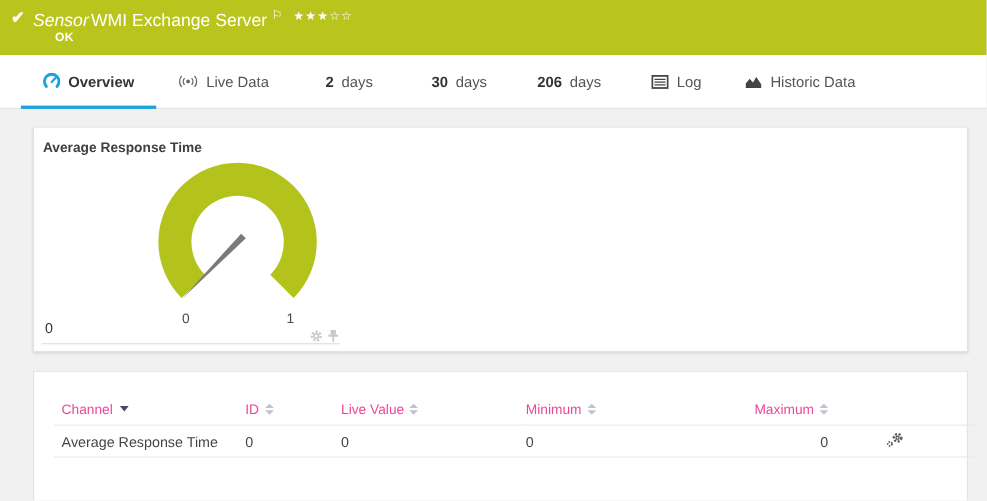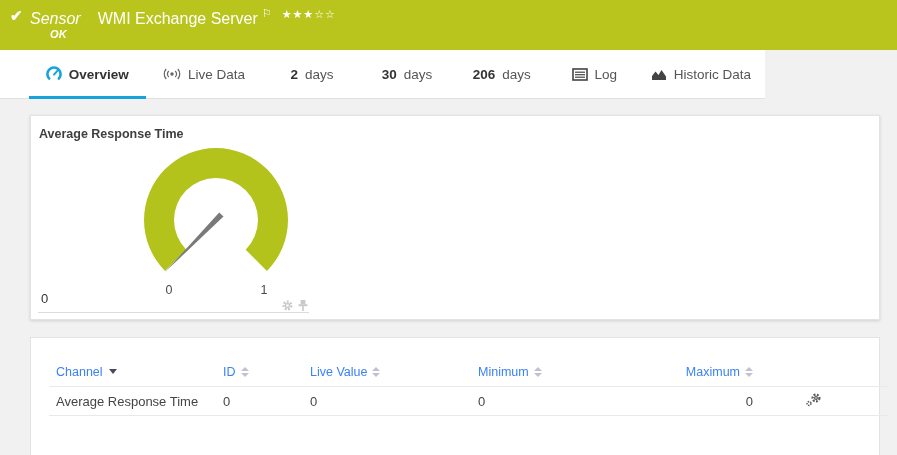--- a/index.html
+++ b/index.html
@@ -5,27 +5,27 @@
   html,body{margin:0;padding:0;}
   body{
     width:897px;height:455px;overflow:hidden;position:relative;
     background:#f1f1f1;font-family:"Liberation Sans",sans-serif;
     -webkit-font-smoothing:antialiased;
   }
   
   .topbar{position:absolute;left:0;top:0;width:897px;height:50px;background:#b9c51c;color:#fff;}
   .topbar .check{position:absolute;left:10px;top:7px;font-size:15px;font-weight:bold;}
   .titleline{position:absolute;left:30px;top:7px;font-size:16px;white-space:nowrap;}
-  .titleline .kind{font-style:italic;margin-right:17px;}
+  .titleline .kind{font-style:italic;margin-right:2px;}
   .titleline .flag{font-size:11px;vertical-align:7px;margin-left:4px;}
   .titleline .stars{font-size:11px;letter-spacing:1px;vertical-align:6px;margin-left:10px;}
-  .topbar .ok{position:absolute;left:50px;top:28px;font-size:11px;font-weight:bold;letter-spacing:.3px;font-style:italic;}
+  .topbar .ok{position:absolute;left:50px;top:28px;font-size:11px;font-weight:bold;letter-spacing:.3px;}
   
-  .tabbar{position:absolute;left:0;top:50px;width:765px;height:49px;background:#fff;
-          border-bottom:1px solid #e2e2e2;display:flex;padding-left:29px;box-sizing:border-box;}
+  .tabbar{position:absolute;left:0;top:50px;width:897px;height:49px;background:#fff;
+          border-bottom:1px solid #e2e2e2;display:flex;padding-left:19px;box-sizing:border-box;}
   .tab{display:flex;align-items:center;justify-content:center;gap:7px;font-size:13.5px;
        color:#555;position:relative;cursor:pointer;white-space:nowrap;}
   .tab .num{font-weight:bold;color:#333;}
   .tab.active{color:#333;font-weight:bold;}
   .tab.active::after{content:"";position:absolute;left:0;right:0;bottom:-1px;height:3px;background:#18a3dc;}
   .tab svg{flex:0 0 auto;}
   .w1{width:123px}.w2{width:123px}.w3{width:105px}.w4{width:95px}
   .w5{width:105px}.w6{width:135px}.w7{width:90px}.w8{width:96px}
   
   .panel{position:absolute;background:#fff;border:1px solid #e3e3e3;box-sizing:border-box;
@@ -36,21 +36,21 @@
   .gauge-svg{position:absolute;left:0;top:0;}
   .scalelabel{position:absolute;font-size:12.5px;color:#4a4a4a;width:16px;text-align:center;}
   .baseline0{position:absolute;left:10px;top:175px;font-size:13px;color:#333;}
   .baseline-line{position:absolute;left:7px;top:196px;width:271px;border-top:1px solid #dcdcdc;}
   .mini-icons{position:absolute;left:250px;top:183px;display:flex;gap:3px;align-items:center;}
   .mini-icons svg{display:block;cursor:pointer;}
   
   table.channels{position:absolute;left:18px;top:20px;border-collapse:collapse;table-layout:fixed;width:832px;}
   table.channels th,table.channels td{padding:0;height:28px;vertical-align:middle;
     border-bottom:1px solid #e9e9e9;font-weight:normal;text-align:left;overflow:hidden;white-space:nowrap;}
-  table.channels th{font-size:12.5px;color:#3b82f6;cursor:pointer;}
+  table.channels th{font-size:12.5px;color:#ec4899;cursor:pointer;}
   table.channels td{font-size:13px;color:#454545;}
   .c-channel{width:167px;padding-left:7px!important;}
   .c-id{width:87px;}
   .c-last{width:168px;}
   .c-min{width:125px;text-align:right;}
   .c-max{width:150px;text-align:right!important;}
   .c-act{width:135px;text-align:center!important;}
   .sort-desc{display:inline-block;width:0;height:0;border-left:4px solid transparent;
     border-right:4px solid transparent;border-top:5px solid #4a4a5c;margin-left:6px;vertical-align:2px;}
   .sort-both{display:inline-block;vertical-align:-1px;margin-left:5px;}

